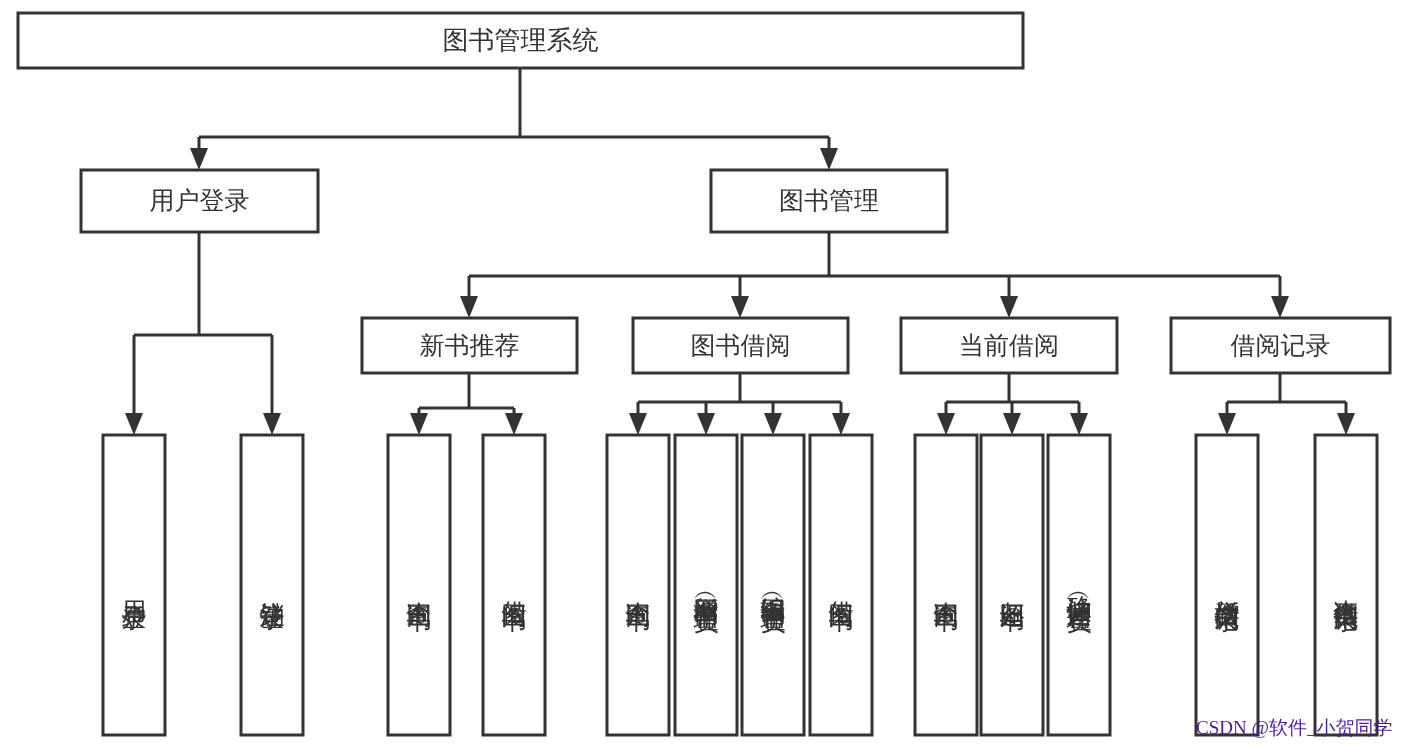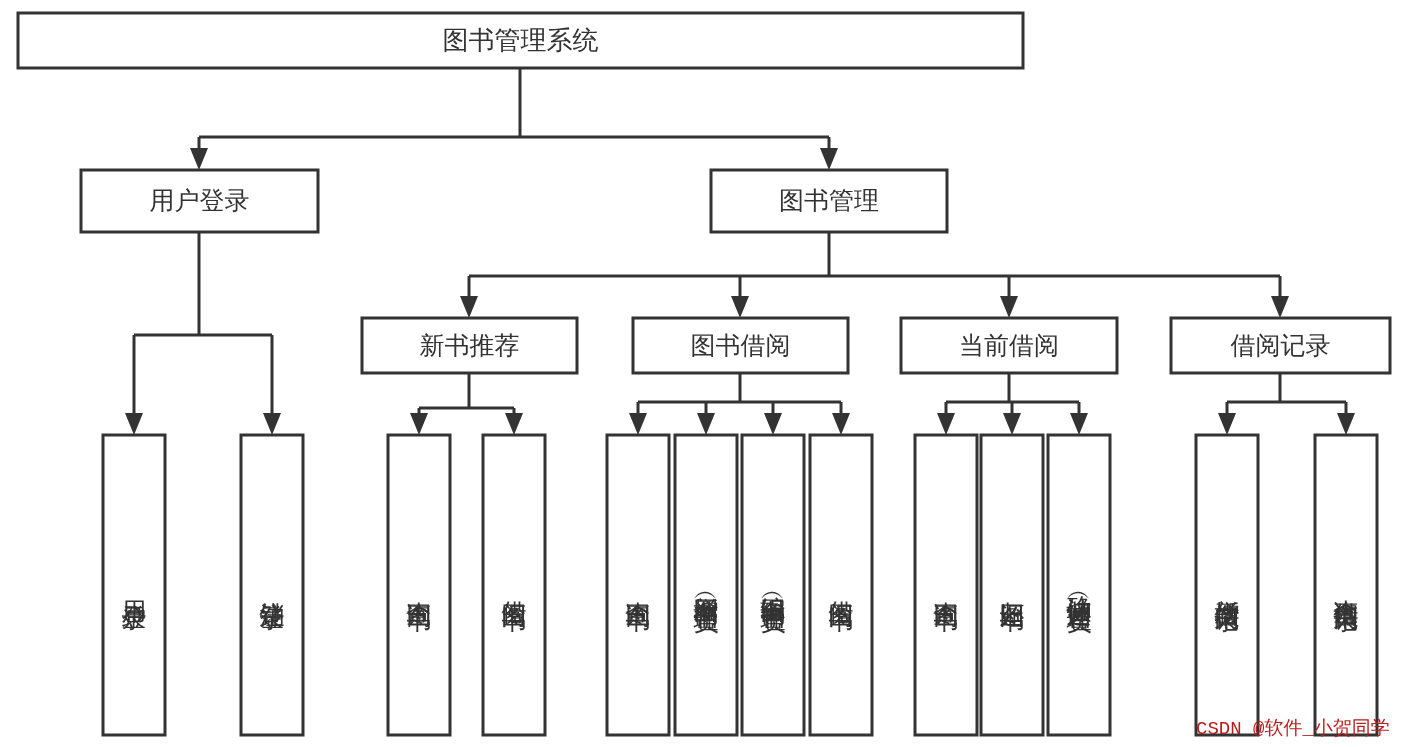--- a/index.html
+++ b/index.html
@@ -69,22 +69,22 @@
     font-size: 25px;
     line-height: 1.08;
     writing-mode: vertical-rl;
     text-orientation: upright;
     letter-spacing: 2px;
     pointer-events: none;
     white-space: nowrap;
   }
   .watermark {
     position: absolute;
-    color: #b91c1c;
-    font-family: Liberation Mono, monospace;
+    color: #4c1d95;
+    font-family: Liberation Serif, serif;
     font-size: 19px;
     white-space: nowrap;
     pointer-events: none;
   }
 </style>
 </head>
 <body>
 
 <div id="diagram-root">
   <svg class="diagram-canvas" id="diagram-svg" viewBox="0 0 1405 747">

